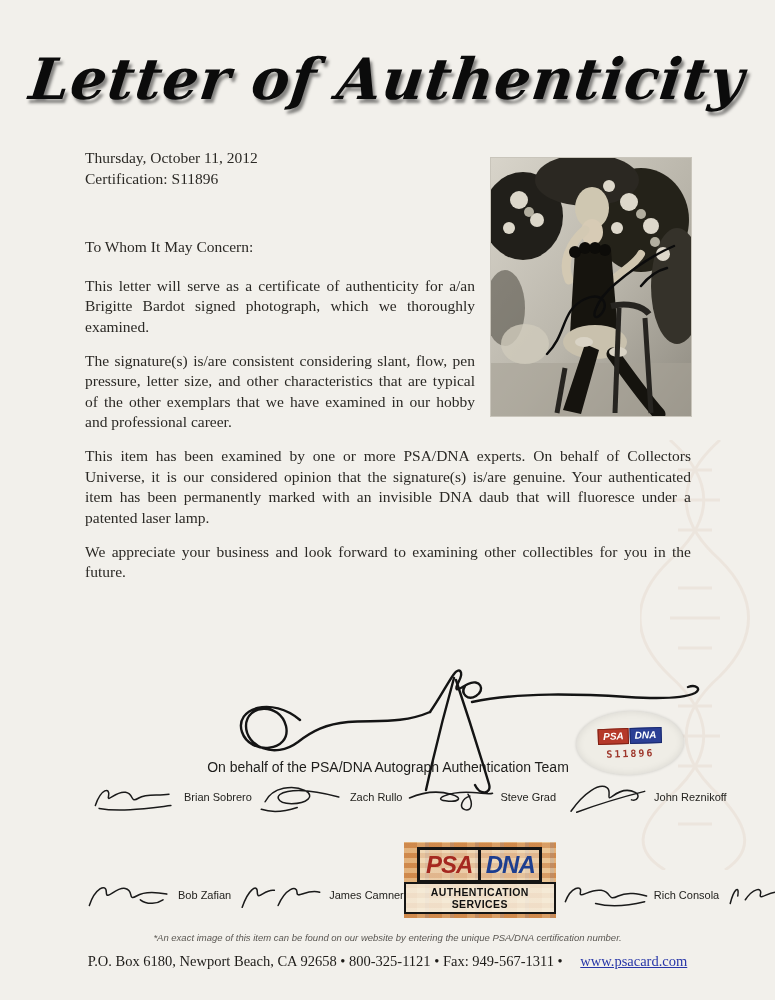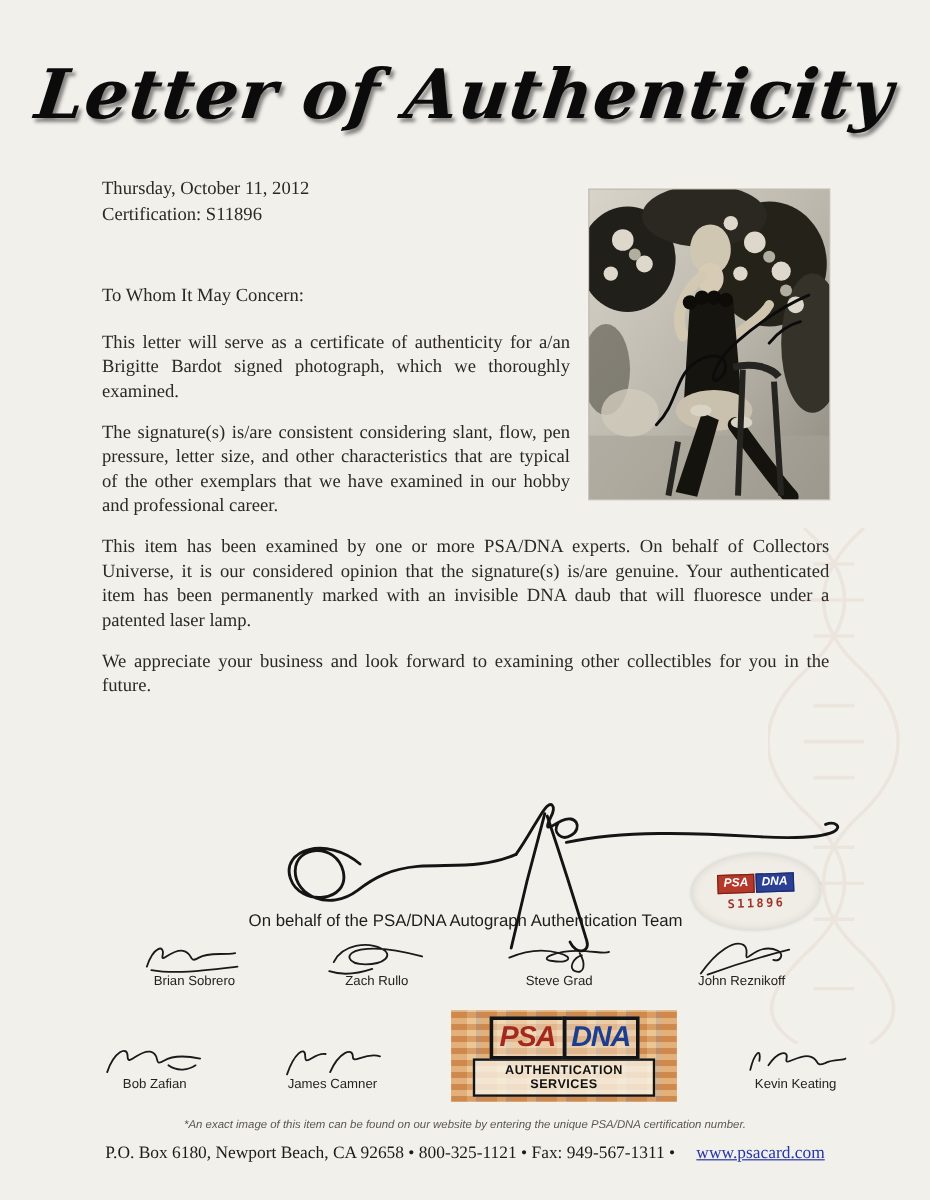--- a/index.html
+++ b/index.html
@@ -54,21 +54,21 @@
     margin-top:4px;font-family:"DejaVu Sans Mono",monospace;font-weight:bold;
     font-size:10px;letter-spacing:2px;color:#9e372b;
   }
   .onbehalf{
     position:absolute;left:88px;top:759px;width:600px;text-align:center;
     font-family:"Liberation Sans",sans-serif;font-size:14px;color:#1e1d1b;
   }
   
   .row1{position:absolute;left:86px;top:781px;width:608px;display:flex;}
   .row1 .signer{flex:1;}
-  .signer{display:flex;flex-direction:column;align-items:center;}
+  .signer{display:flex;flex-direction:row;align-items:center;}
   .sig{width:98px;height:34px;margin-bottom:-3px;}
   .signer-name{
     font-family:"Liberation Sans",sans-serif;font-size:11px;color:#24231f;white-space:nowrap;
   }
   .row2{
     position:absolute;left:80px;top:842px;width:632px;
     display:flex;justify-content:space-between;align-items:flex-end;
   }
   .row2 .signer{padding-bottom:8px;}
   
@@ -284,20 +284,29 @@
       <div class="stamp-boxes">
         <div class="stamp-psa">PSA</div>
         <div class="stamp-dna">DNA</div>
       </div>
       <div class="stamp-services">AUTHENTICATION SERVICES</div>
     </div>
 
     <div class="signer">
       <svg class="sig" viewBox="0 0 100 36">
         <g stroke="#1a1a1a" stroke-width="1.6" fill="none" stroke-linecap="round">
+          <path d="M8,24 C14,8 26,6 24,14 C22,22 34,10 46,12 C58,14 52,24 64,18 C74,13 86,16 94,18"></path>
+          <path d="M40,26 C56,30 76,28 92,24"></path>
+        </g>
+      </svg>
+      <div class="signer-name">Rich Consola</div>
+    </div>
+    <div class="signer">
+      <svg class="sig" viewBox="0 0 100 36">
+        <g stroke="#1a1a1a" stroke-width="1.6" fill="none" stroke-linecap="round">
           <path d="M10,26 C14,10 20,6 18,18"></path>
           <path d="M26,22 C34,10 44,8 42,16 C40,24 52,12 62,14 C72,16 66,24 76,20 C84,16 92,18 94,16"></path>
         </g>
       </svg>
       <div class="signer-name">Kevin Keating</div>
     </div>
   </div>
 
   <div class="footnote">*An exact image of this item can be found on our website by entering the unique PSA/DNA certification number.</div>
   <div class="footer">

